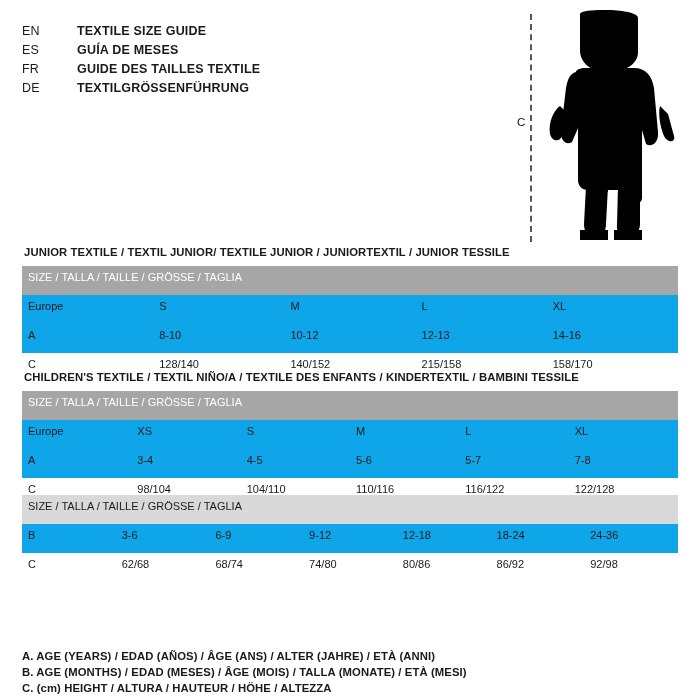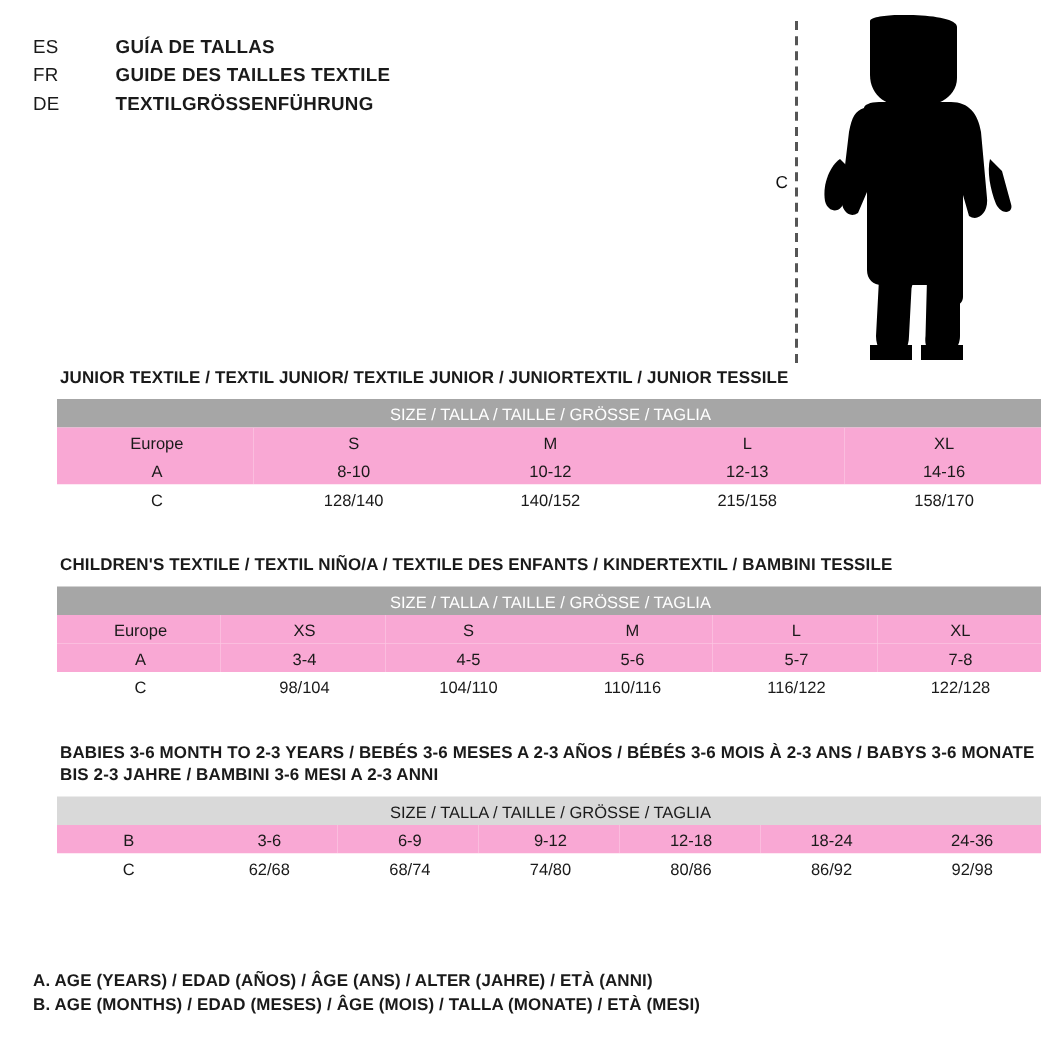--- a/index.html
+++ b/index.html
@@ -85,79 +85,82 @@
     font-size: 11.3px;
     font-weight: bold;
     letter-spacing: .1px;
     margin: 0 0 6px 2px;
     line-height: 15px;
   }
   .section {
     position: absolute;
     left: 22px;
     width: 656px;
-    margin-left: 16px;
   }
 
   
   table.size-table {
     border-collapse: collapse;
     width: 100%;
     table-layout: fixed;
     font-size: 11px;
   }
   table.size-table td,
   table.size-table th {
-    text-align: center;
-    padding: 2px 4px 0 6px;
+    text-align: left;
+    padding: 2px 4px 10px 6px;
     font-weight: normal;
     height: 17px;
     white-space: nowrap;
   }
   tr.head-row td {
     background: #a6a6a6;
     color: #ffffff;
     font-weight: normal;
   }
   tr.sub-row td {
     background: #d9d9d9;
   }
   tr.band td {
-    background: #f9a8d4;
+    background: #0ea5e9;
   }
   tr.plain td {
     background: #ffffff;
   }
   td.label-col {
     width: 88px;
   }
 
   
   .legend {
     position: absolute;
     left: 22px;
-    bottom: 22px;
+    bottom: 4px;
     width: 660px;
   }
   .legend div {
     font-size: 11.3px;
     font-weight: bold;
     line-height: 16px;
     letter-spacing: .1px;
   }
 </style>
 </head>
 <body>
 
 <div class="page">
 
   <div class="lang-block">
     <div class="lang-row">
+      <span class="lang-code">EN</span>
+      <span class="lang-title">TEXTILE SIZE GUIDE</span>
+    </div>
+    <div class="lang-row">
       <span class="lang-code">ES</span>
-      <span class="lang-title">GUÍA DE TALLAS</span>
+      <span class="lang-title">GUÍA DE MESES</span>
     </div>
     <div class="lang-row">
       <span class="lang-code">FR</span>
       <span class="lang-title">GUIDE DES TAILLES TEXTILE</span>
     </div>
     <div class="lang-row">
       <span class="lang-code">DE</span>
       <span class="lang-title">TEXTILGRÖSSENFÜHRUNG</span>
     </div>
   </div>
@@ -251,21 +254,20 @@
         <td>104/110</td>
         <td>110/116</td>
         <td>116/122</td>
         <td>122/128</td>
       </tr>
     </tbody>
       </table>
   </div>
 
   <div class="section" style="top:495px;">
-    <div class="section-title">BABIES 3-6 MONTH TO 2-3 YEARS / BEBÉS 3-6 MESES A 2-3 AÑOS / BÉBÉS 3-6 MOIS À 2-3 ANS / BABYS 3-6 MONATE BIS 2-3 JAHRE / BAMBINI 3-6 MESI A 2-3 ANNI</div>
     <table class="size-table">
       <tbody>
           <tr class="sub-row">
         <td colspan="7">SIZE / TALLA / TAILLE / GRÖSSE / TAGLIA</td>
       </tr>
       <tr class="band">
         <td class="label-col">B</td>
         <td>3-6</td>
         <td>6-9</td>
         <td>9-12</td>
@@ -282,15 +284,16 @@
         <td>86/92</td>
         <td>92/98</td>
       </tr>
     </tbody>
       </table>
   </div>
 
   <div class="legend">
     <div>A. AGE (YEARS) / EDAD (AÑOS) / ÂGE (ANS) / ALTER (JAHRE) / ETÀ (ANNI)</div>
     <div>B. AGE (MONTHS) / EDAD (MESES) / ÂGE (MOIS) / TALLA (MONATE) / ETÀ (MESI)</div>
+    <div>C. (cm) HEIGHT / ALTURA / HAUTEUR / HÖHE / ALTEZZA</div>
   </div>
 
 </div>
 
 </body></html>

